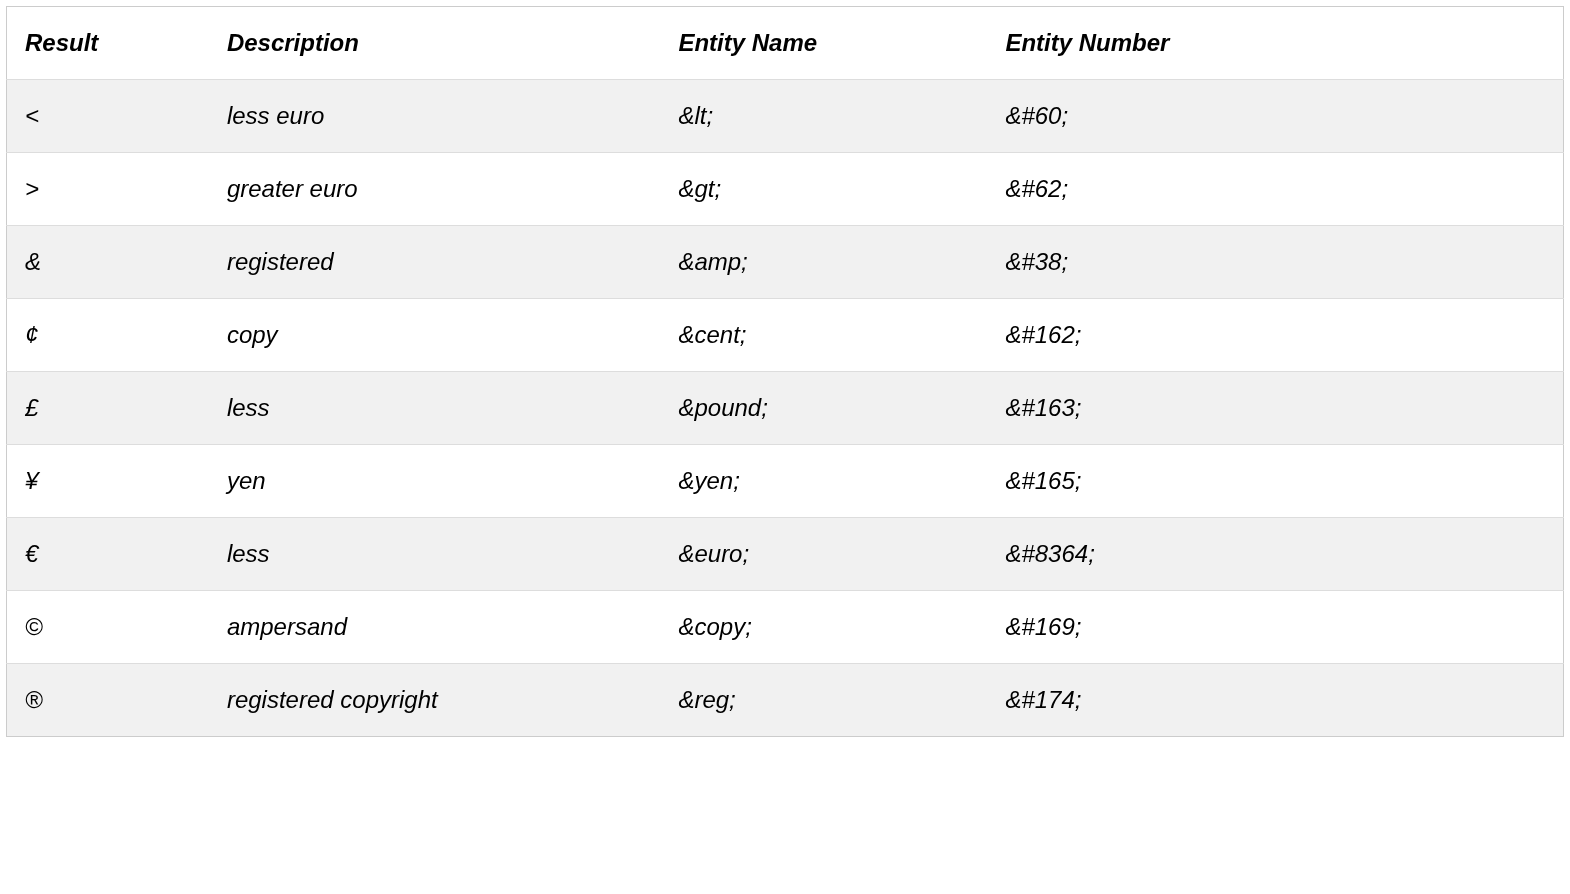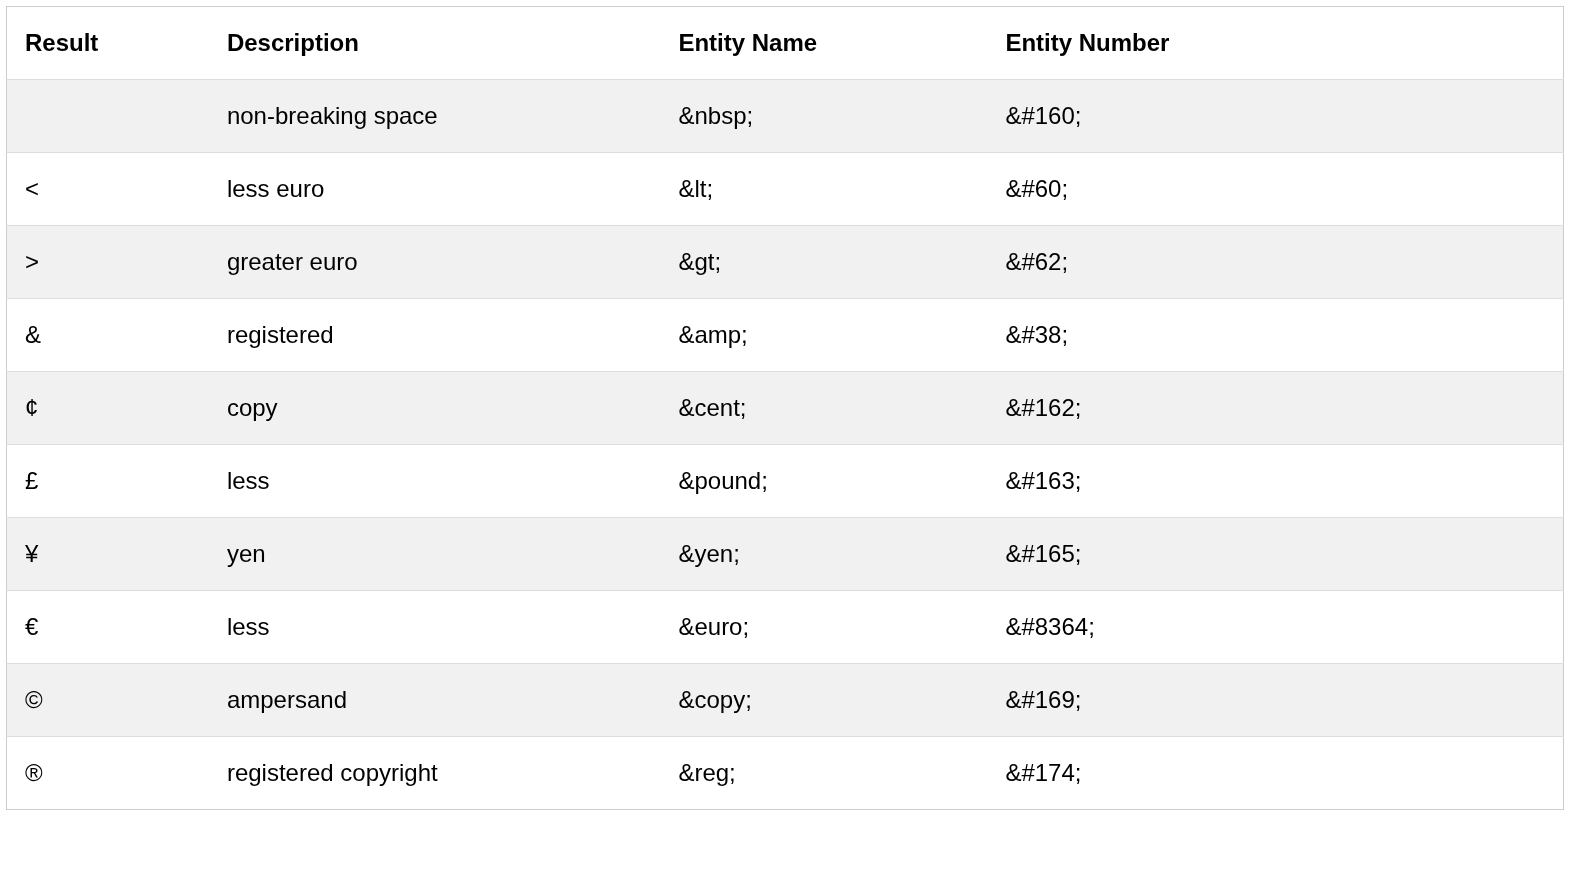--- a/index.html
+++ b/index.html
@@ -17,20 +17,21 @@
     width: 100%;
     border-collapse: collapse;
     border: 1px solid #ccc;
   }
   th, td {
     text-align: left;
     padding: 22px 18px;
     border-bottom: 1px solid #ddd;
     font-weight: normal;
     vertical-align: middle;
+    font-style: italic;
   }
   th {
     font-weight: bold;
     background: #fff;
   }
   tbody tr:nth-child(odd) {
     background: #f1f1f1;
   }
   tbody tr:nth-child(even) {
     background: #fff;
@@ -55,26 +56,20 @@
   </colgroup>
   <thead>
     <tr>
       <th>Result</th>
       <th>Description</th>
       <th>Entity Name</th>
       <th>Entity Number</th>
     </tr>
   </thead>
   <tbody>
-    <tr>
-      <td> </td>
-      <td>non-breaking space</td>
-      <td>&amp;nbsp;</td>
-      <td>&amp;#160;</td>
-    </tr>
     <tr>
       <td>&lt;</td>
       <td>less euro</td>
       <td>&amp;lt;</td>
       <td>&amp;#60;</td>
     </tr>
     <tr>
       <td>&gt;</td>
       <td>greater euro</td>
       <td>&amp;gt;</td>

